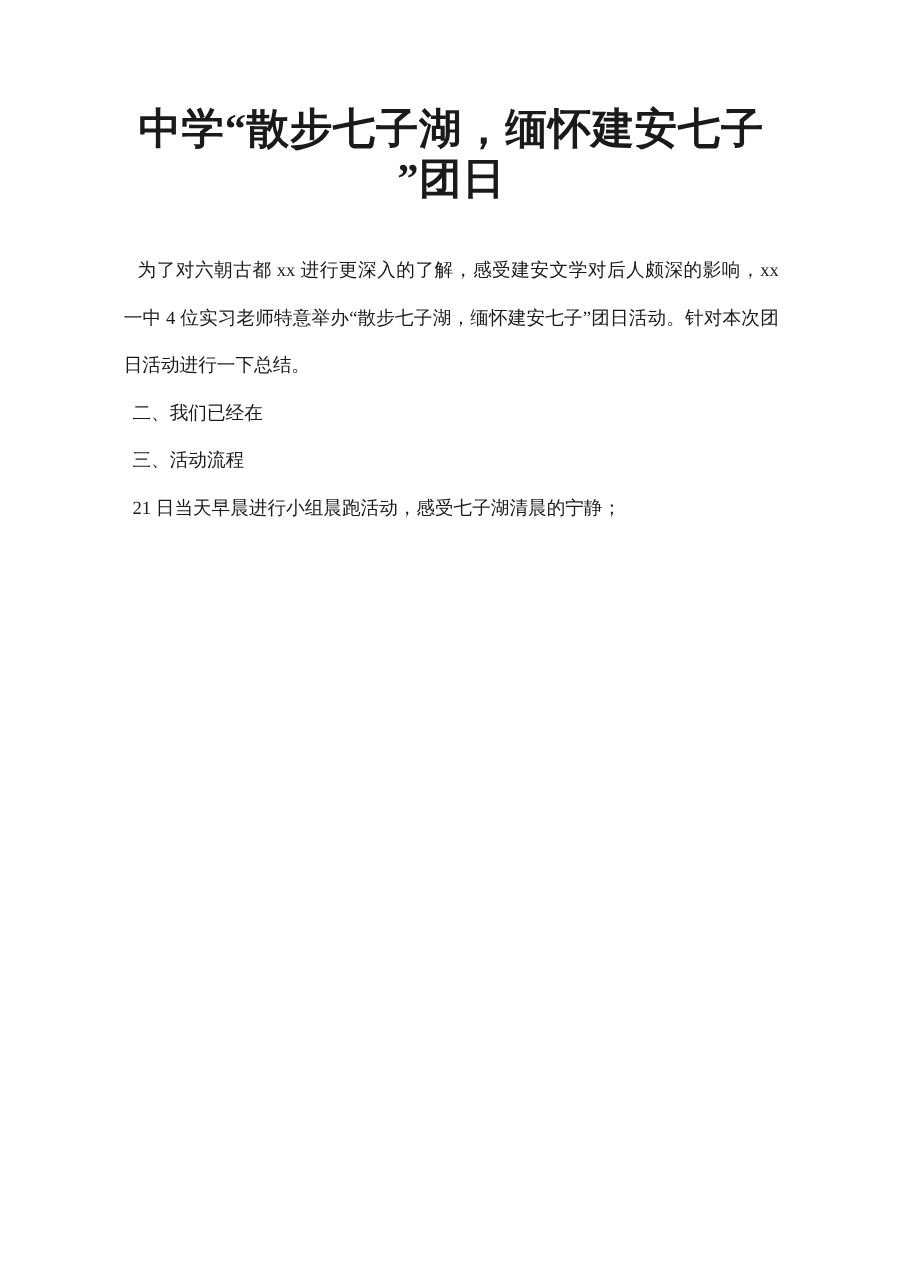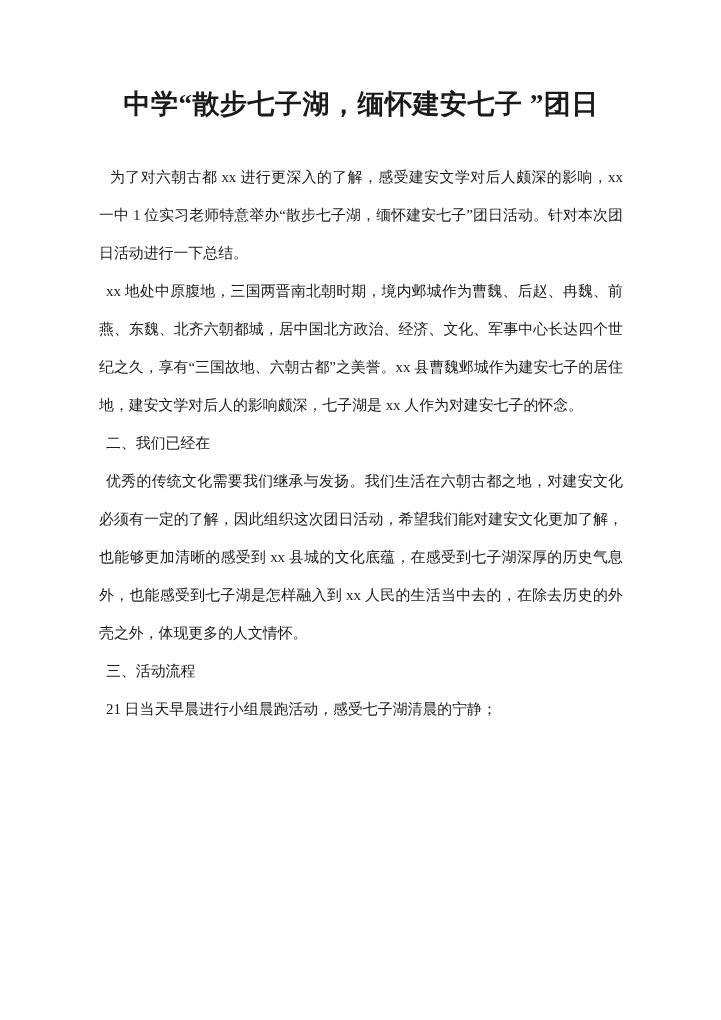--- a/index.html
+++ b/index.html
@@ -17,21 +17,21 @@
     color: #1a1a1a;
   }
   .content {
     position: absolute;
     left: 99px;
     top: 0;
     width: 524px;
   }
   .doc-title {
     margin-top: 84px;
-    font-size: 27px;
+    font-size: 34px;
     line-height: 40px;
     font-weight: 700;
     text-align: center;
     letter-spacing: 0.5px;
   }
   .doc-body {
     margin-top: 34px;
     font-size: 14.9px;
     line-height: 38px;
     text-align: justify;
@@ -49,22 +49,20 @@
 <body>
 
 <div class="page">
   <div class="content">
 
     <div class="doc-title">
       <div>中学“散步七子湖，缅怀建安七子 ”团日</div>
     </div>
 
     <div class="doc-body">
-      <p class="p-first">为了对六朝古都 xx 进行更深入的了解，感受建安文学对后人颇深的影响，xx 一中 1 位实习老师特意举办“散步七子湖，缅怀建安七子”团日活动。针对本次团日活动进行一下总结。</p>
-      <p>xx 地处中原腹地，三国两晋南北朝时期，境内邺城作为曹魏、后赵、冉魏、前燕、东魏、北齐六朝都城，居中国北方政治、经济、文化、军事中心长达四个世纪之久，享有“三国故地、六朝古都”之美誉。xx 县曹魏邺城作为建安七子的居住地，建安文学对后人的影响颇深，七子湖是 xx 人作为对建安七子的怀念。</p>
+      <p class="p-first">为了对六朝古都 xx 进行更深入的了解，感受建安文学对后人颇深的影响，xx 一中 4 位实习老师特意举办“散步七子湖，缅怀建安七子”团日活动。针对本次团日活动进行一下总结。</p>
       <p>二、我们已经在</p>
-      <p>优秀的传统文化需要我们继承与发扬。我们生活在六朝古都之地，对建安文化必须有一定的了解，因此组织这次团日活动，希望我们能对建安文化更加了解，也能够更加清晰的感受到 xx 县城的文化底蕴，在感受到七子湖深厚的历史气息外，也能感受到七子湖是怎样融入到 xx 人民的生活当中去的，在除去历史的外壳之外，体现更多的人文情怀。</p>
       <p>三、活动流程</p>
       <p>21 日当天早晨进行小组晨跑活动，感受七子湖清晨的宁静；</p>
     </div>
 
   </div>
 </div>
 
 </body></html>

